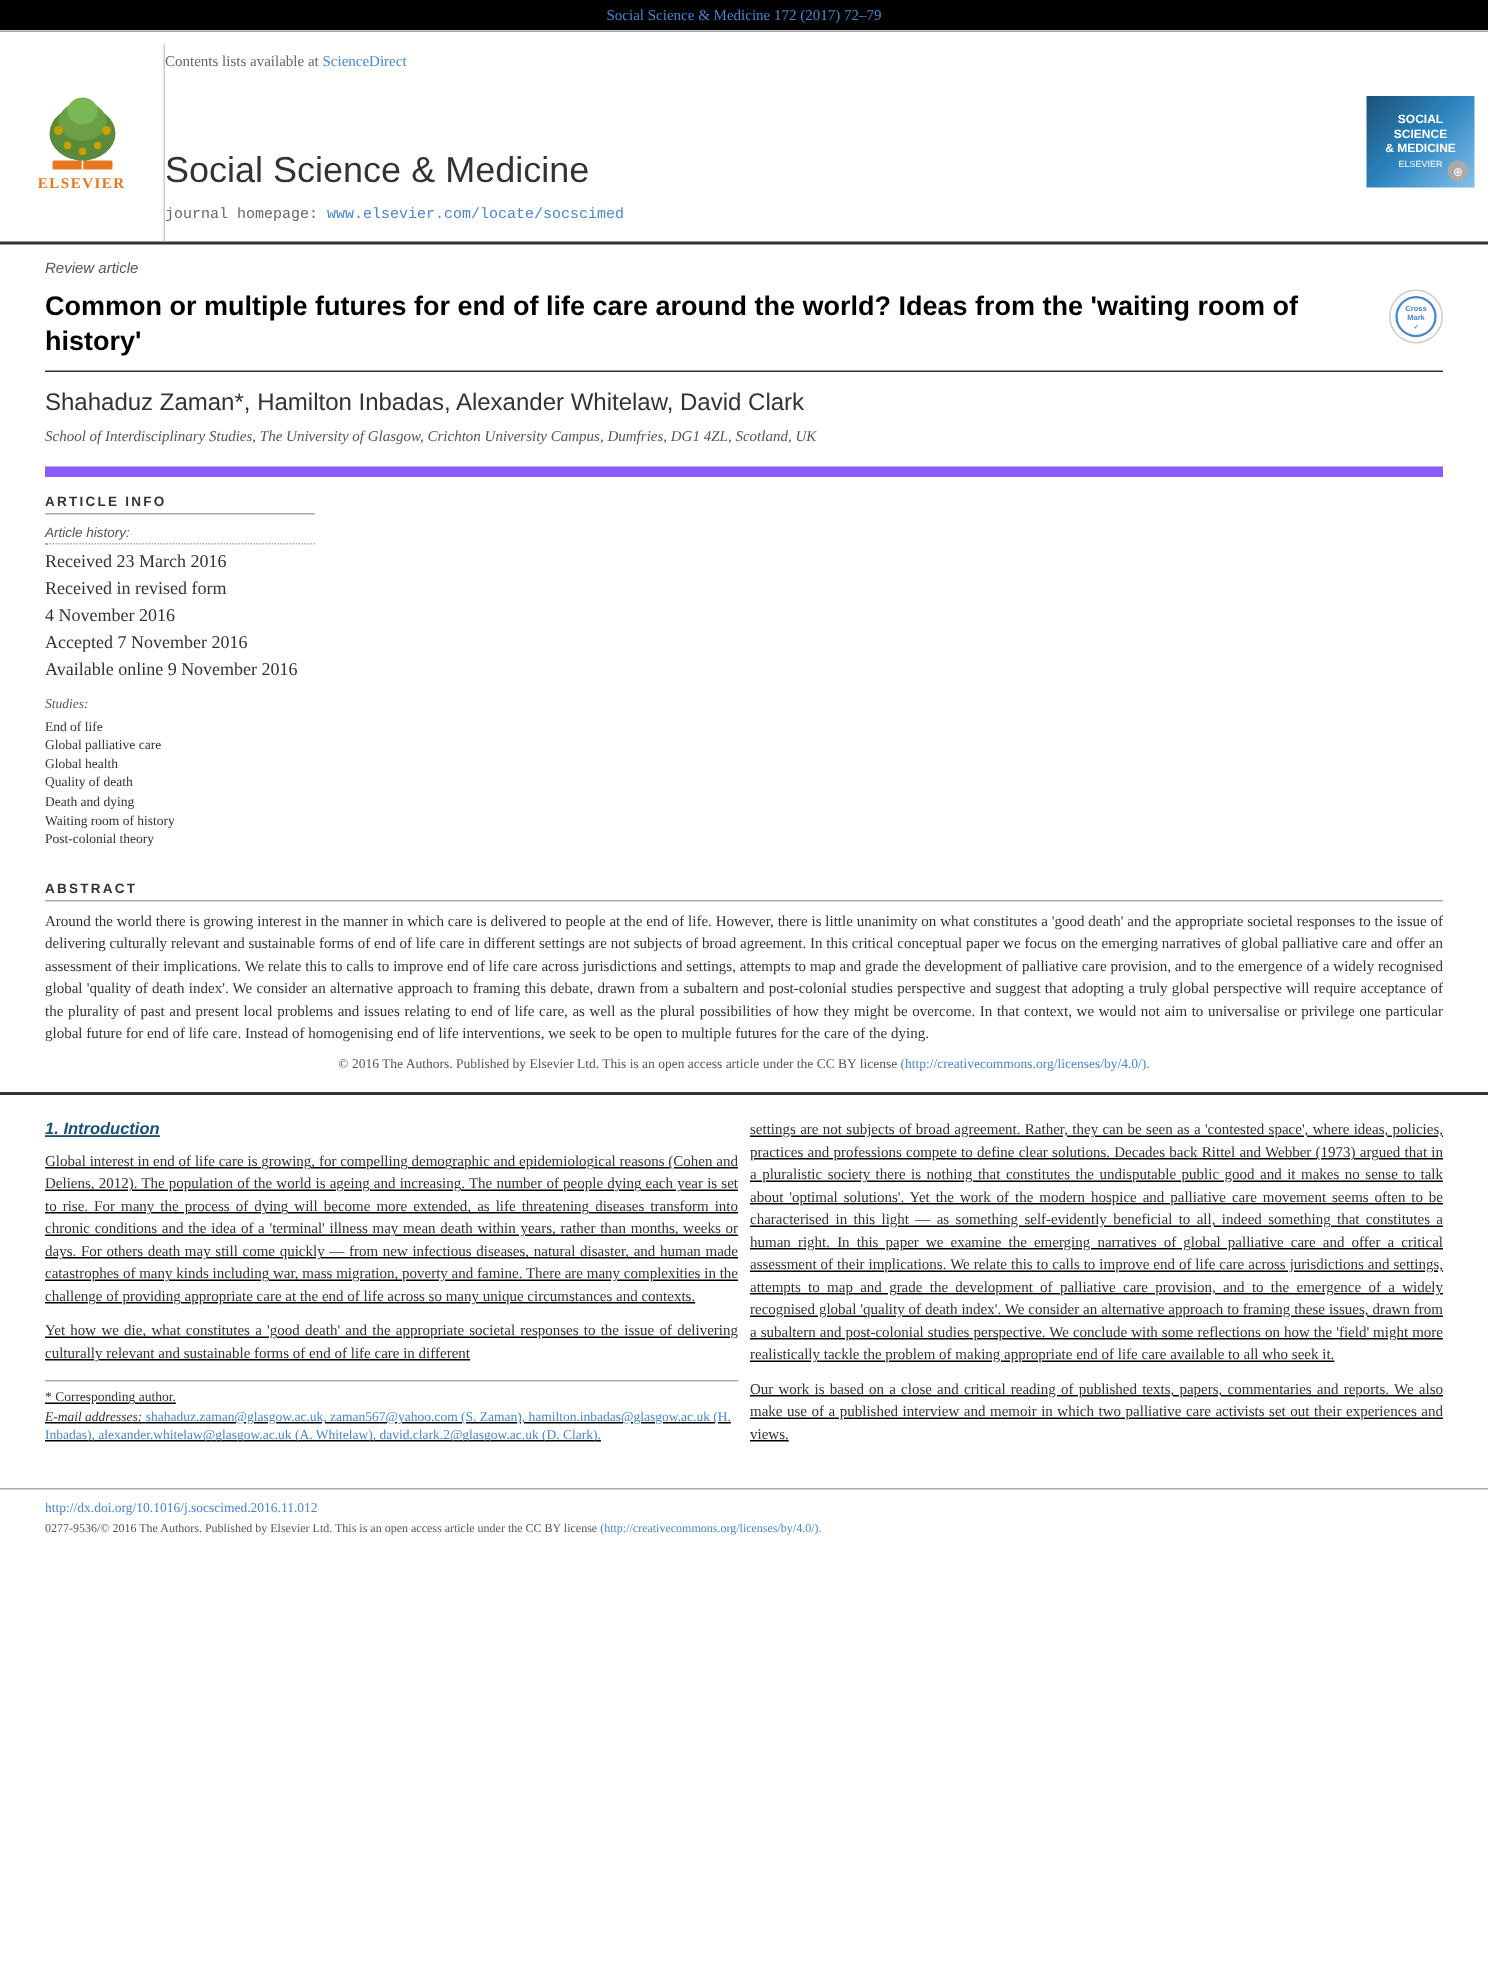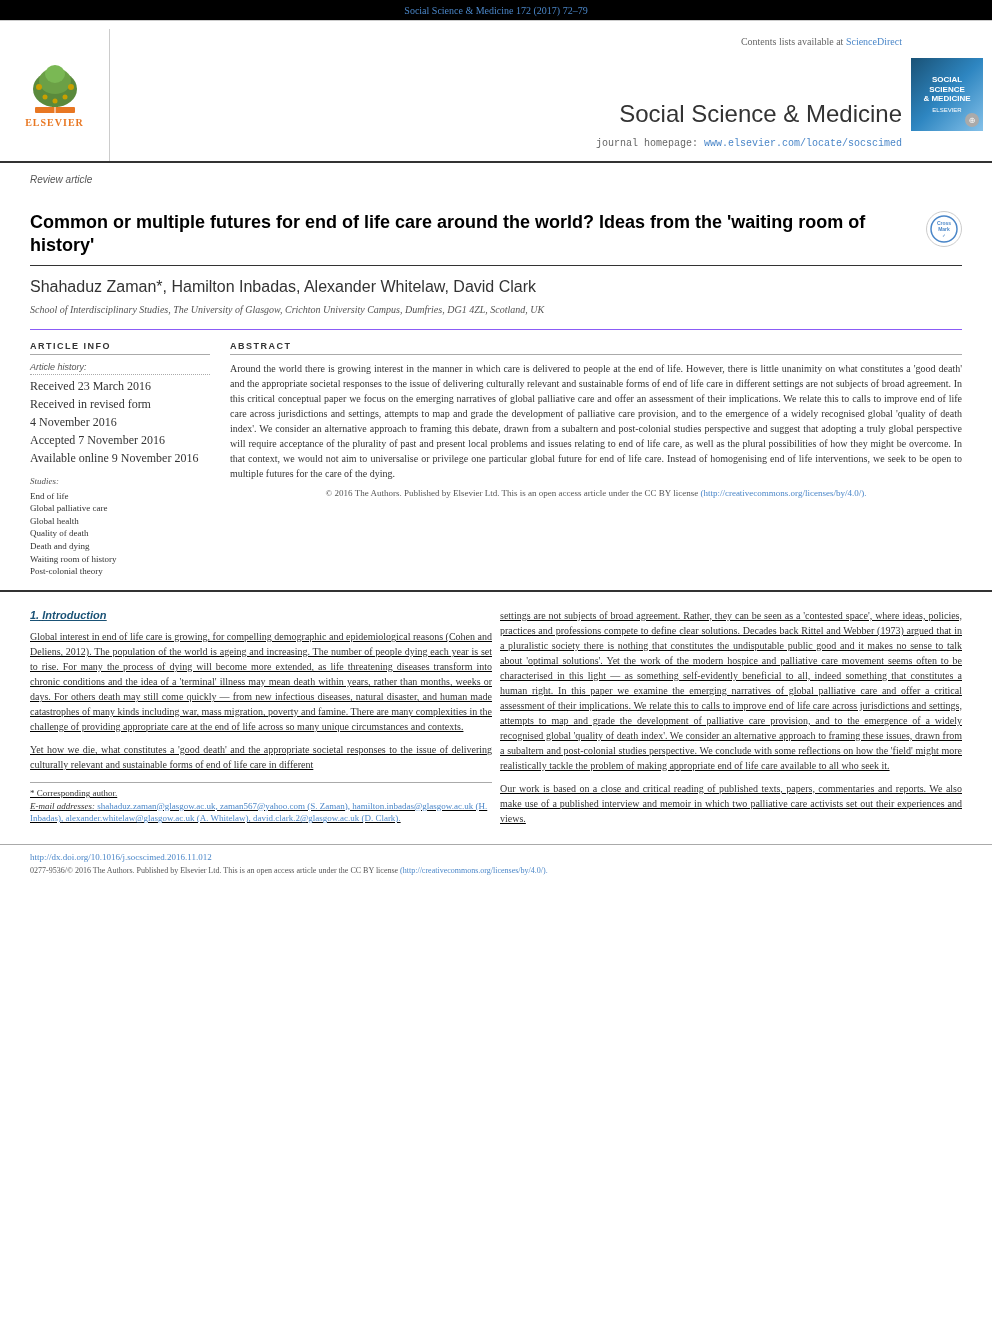--- a/index.html
+++ b/index.html
@@ -48,21 +48,21 @@
       font-size: 10px;
       font-weight: bold;
       color: #e87722;
       letter-spacing: 1px;
       margin-top: 2px;
     }
     .journal-center {
       flex: 1;
       display: flex;
       flex-direction: column;
-      align-items: flex-end;
+      align-items: flex-start;
       justify-content: center;
       padding: 6px 0 10px 0;
     }
     .science-direct-link {
       font-size: 10px;
       color: #666;
       margin-bottom: 4px;
     }
     .science-direct-link a {
       color: #4a86c8;
@@ -88,21 +88,21 @@
     .journal-logo-right {
       width: 90px;
       display: flex;
       align-items: center;
       justify-content: center;
       flex-shrink: 0;
       padding: 4px;
     }
     .journal-badge {
       width: 72px;
-      height: 73px;
+      height: 61px;
       background: linear-gradient(135deg, #1a5276 0%, #2e86c1 50%, #85c1e9 100%);
       display: flex;
       flex-direction: column;
       align-items: center;
       justify-content: center;
       color: white;
       font-size: 7px;
       font-family: Arial, sans-serif;
       text-align: center;
       padding: 4px;
@@ -131,21 +131,21 @@
       font-size: 8px;
       color: white;
     }
     .content-area {
       padding: 10px 30px 0 30px;
     }
     .review-article-label {
       font-size: 10px;
       color: #555;
       font-style: italic;
-      margin-bottom: 24px;
+      margin-bottom: 6px;
       font-family: Arial, sans-serif;
     }
     .article-title {
       font-size: 18px;
       font-weight: bold;
       color: #000;
       line-height: 1.3;
       margin-bottom: 10px;
       font-family: Arial, sans-serif;
       border-bottom: 1px solid #333;
@@ -177,22 +177,23 @@
     .affiliation {
       font-size: 10px;
       color: #555;
       font-style: italic;
       margin-bottom: 12px;
     }
     .two-col {
       display: flex;
       gap: 20px;
       margin-top: 0;
-      border-top: 1px solid #8b5cf6;
+      border-top: 7px solid #8b5cf6;
       padding-top: 10px;
+      flex-direction: column;
     }
     .left-col {
       width: 180px;
       flex-shrink: 0;
     }
     .right-col {
       flex: 1;
     }
     .section-header {
       font-size: 9px;
@@ -289,21 +290,21 @@
     .footnote-text {
       font-size: 9px;
       color: #333;
       line-height: 1.4;
     }
     .footnote-text a {
       color: #4a86c8;
       text-decoration: none;
     }
     .footer-bar {
-      margin-top: 10px;
+      margin-top: 20px;
       padding: 6px 30px;
       border-top: 1px solid #aaa;
     }
     .doi-link {
       font-size: 9px;
       color: #4a86c8;
       display: block;
       margin-bottom: 2px;
     }
     .copyright-text {

